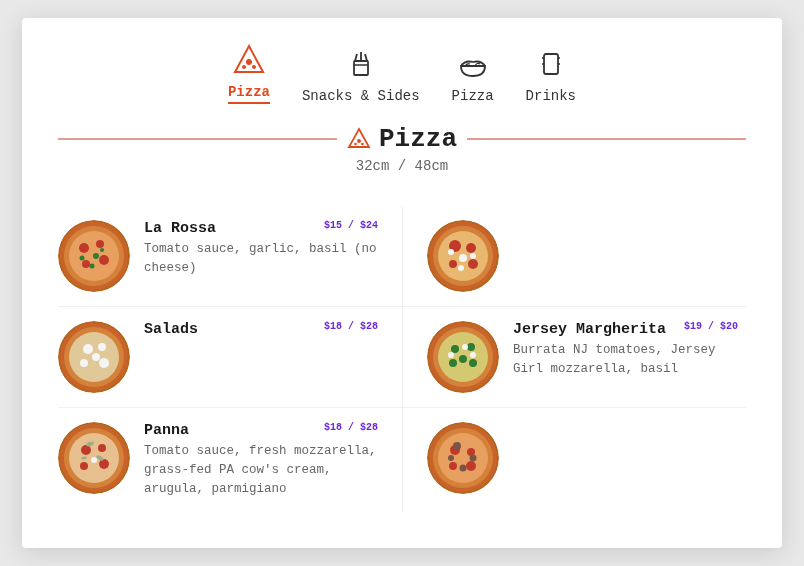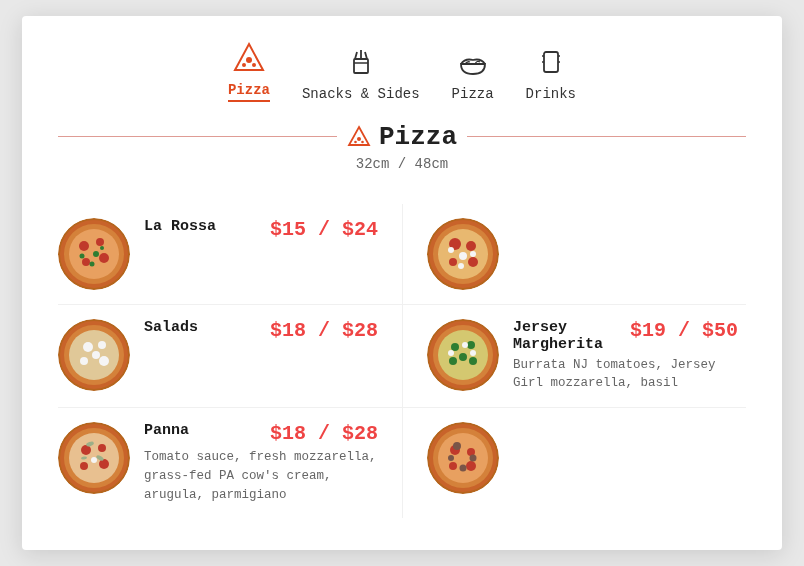--- a/index.html
+++ b/index.html
@@ -131,23 +131,23 @@
       color: #1a1a1a;
       display: flex;
       align-items: center;
       gap: 5px;
     }
     .menu-badge {
       font-size: 11px;
       color: #888;
     }
     .menu-price {
-      font-size: 20px;
+      font-size: 10px;
       font-weight: 600;
-      color: #ef4444;
+      color: #6d28d9;
       white-space: nowrap;
       flex-shrink: 0;
     }
     .menu-desc {
       font-size: 12.5px;
       color: #666;
       margin-top: 3px;
       line-height: 1.5;
     }
     
@@ -248,20 +248,21 @@
           <circle cx="44" cy="30" r="2" fill="#2e7d32"></circle>
           <circle cx="34" cy="46" r="2.5" fill="#2e7d32"></circle>
           <circle cx="36" cy="36" r="35" fill="none" stroke="#b5651d" stroke-width="2"></circle>
         </svg>
       </div>
       <div class="menu-info">
         <div class="menu-top-row">
           <span class="menu-name">La Rossa</span>
           <span class="menu-price">$15 / $24</span>
         </div>
+        <div class="menu-desc">Tomato sauce, garlic, basil (no cheese)</div>
       </div>
     </div>
 
     <div class="menu-item">
       <div class="pizza-circle">
         <svg width="72" height="72" viewBox="0 0 72 72">
           <circle cx="36" cy="36" r="35" fill="#c8632a"></circle>
           <circle cx="36" cy="36" r="30" fill="#d4813a"></circle>
           <circle cx="36" cy="36" r="25" fill="#e8b870"></circle>
           <circle cx="28" cy="26" r="6" fill="#c0392b"></circle>
@@ -312,21 +313,21 @@
           <circle cx="36" cy="38" r="4" fill="#2e7d32"></circle>
           <circle cx="38" cy="26" r="3" fill="#f5f5f5"></circle>
           <circle cx="24" cy="34" r="3" fill="#f5f5f5"></circle>
           <circle cx="46" cy="34" r="3" fill="#f5f5f5"></circle>
           <circle cx="36" cy="36" r="35" fill="none" stroke="#b5651d" stroke-width="2"></circle>
         </svg>
       </div>
       <div class="menu-info">
         <div class="menu-top-row">
           <span class="menu-name">Jersey Margherita</span>
-          <span class="menu-price">$19 / $50</span>
+          <span class="menu-price">$19 / $20</span>
         </div>
         <div class="menu-desc">Burrata NJ tomatoes, Jersey Girl mozzarella, basil</div>
       </div>
     </div>
 
     <div class="menu-item">
       <div class="pizza-circle">
         <svg width="72" height="72" viewBox="0 0 72 72">
           <circle cx="36" cy="36" r="35" fill="#c8632a"></circle>
           <circle cx="36" cy="36" r="30" fill="#d4813a"></circle>

